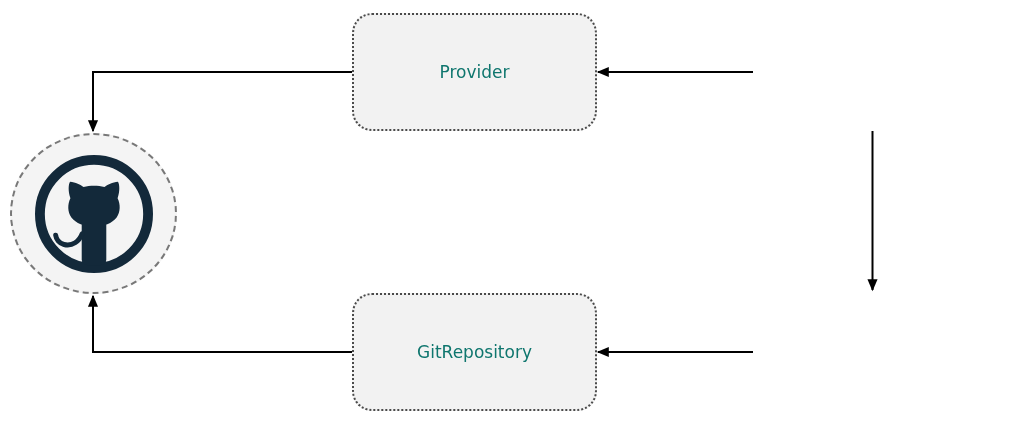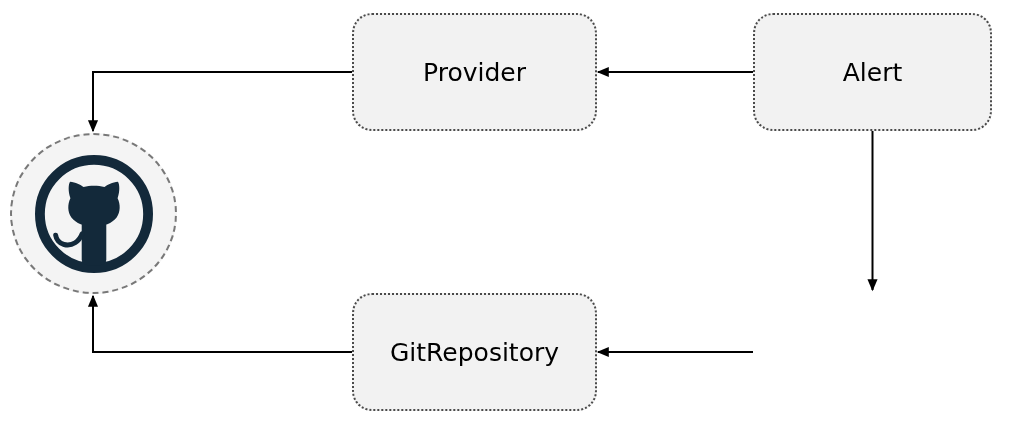--- a/index.html
+++ b/index.html
@@ -26,22 +26,22 @@
     box-sizing: border-box;
     height: 118px;
     background: #f2f2f2;
     border: 2px dotted #4a4a4a;
     border-radius: 20px;
     display: flex;
     align-items: center;
     justify-content: center;
   }
   .node .lbl {
-    font-size: 25px;
-    color: #000000;
+    font-size: 17px;
+    color: #0f766e;
     white-space: nowrap;
   }
   #n-provider      { left: 352px; top: 13px;  width: 245px; }
   #n-alert         { left: 753px; top: 13px;  width: 239px; }
   #n-gitrepository { left: 352px; top: 293px; width: 245px; }
   #n-kustomization { left: 753px; top: 293px; width: 239px; }
   #n-github {
     position: absolute;
     box-sizing: border-box;
     left: 10px; top: 133px;
@@ -69,23 +69,20 @@
     <path class="edge" marker-end="url(#ah)" d="M872.5 131 V290"></path>
     <path class="edge" marker-end="url(#ah)" d="M753 352 H598"></path>
     <path class="edge" marker-end="url(#ah)" d="M352 72 H93 V131"></path>
     <path class="edge" marker-end="url(#ah)" d="M352 352 H93 V296"></path>
   </svg>
 
   <div class="node" id="n-provider">
     <span class="lbl">Provider</span>
   </div>
 
-  <div class="node" id="n-alert">
-    <span class="lbl">Alert</span>
-  </div>
 
   <div class="node" id="n-gitrepository">
     <span class="lbl">GitRepository</span>
   </div>
 
 
   <div id="n-github">
     <svg width="118" height="118" viewBox="0 0 120 120" xmlns="http://www.w3.org/2000/svg">
       <circle cx="60" cy="60" r="55" fill="none" stroke="#13293a" stroke-width="10"></circle>
       <path fill="#13293a" d="M36 44

